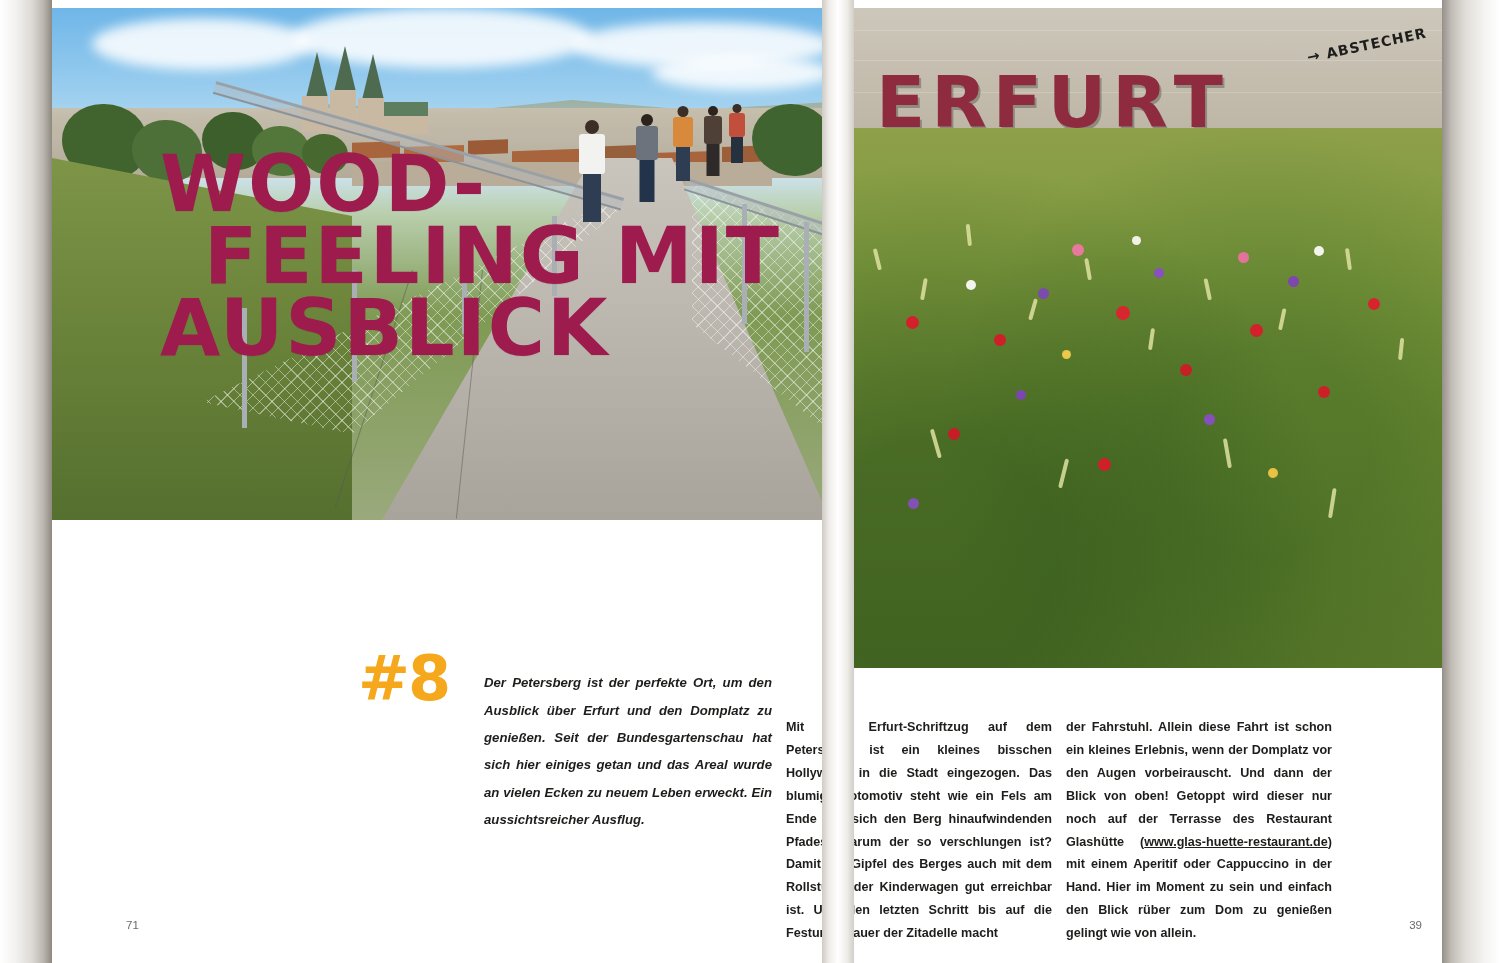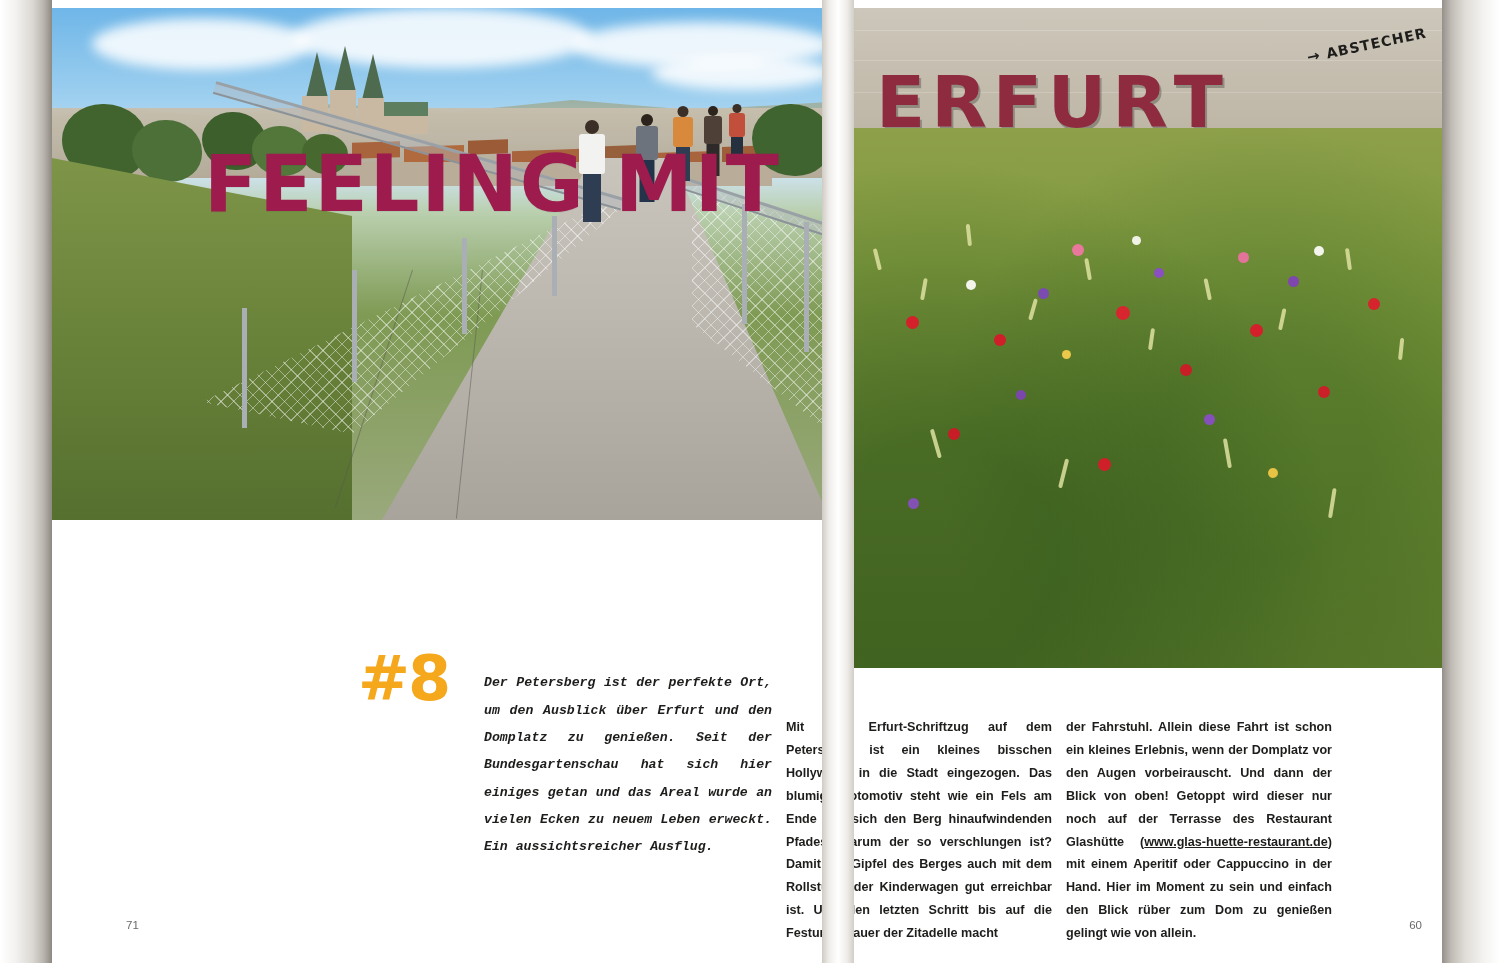--- a/index.html
+++ b/index.html
@@ -140,21 +140,20 @@
 
   .num{
     position:absolute;left:306px;top:642px;
     font-family:"DejaVu Sans", sans-serif;
     font-weight:bold;font-size:62px;color:#f5a81c;letter-spacing:-2px;
   }
   .intro{
     position:absolute;left:432px;top:656px;width:288px;
     font-size:13.2px;line-height:2.07;font-style:italic;font-weight:bold;color:#1d1d1b;
     text-align:justify;
-    font-family:Liberation Mono, monospace;
   }
 
   
   .photo-right{
     position:absolute;left:848px;top:8px;width:594px;height:660px;overflow:hidden;
     background:linear-gradient(to bottom,#cfcabe 0%,#b7ae9c 14%,#8f9a52 34%,#6e8a3c 62%,#5d7a30 100%);
   }
   .wall{
     position:absolute;left:0;top:0;width:594px;height:130px;
     background:linear-gradient(to bottom,#cdc7bb,#bdb5a4);
@@ -295,21 +294,23 @@
         <span class="legs" style="top:38px;width:13px;height:32px;background:#2d2a29;"></span>
       </div>
       <div class="person" style="left:672px;top:96px;width:26px;height:66px;">
         <span class="head" style="top:0;width:9px;height:9px;background:#3a2e26;"></span>
         <span class="body" style="top:9px;width:16px;height:24px;background:#c24f3c;"></span>
         <span class="legs" style="top:33px;width:12px;height:26px;background:#26313f;"></span>
       </div>
     </div>
 
     <h1 class="headline">
+      <span class="hl-line hl2">WOOD-</span>
       <span class="hl-line hl3">FEELING MIT</span>
+      <span class="hl-line hl4">AUSBLICK</span>
     </h1>
 
 
     <div class="num">#8</div>
     <p class="intro">Der Petersberg ist der perfekte Ort, um den Ausblick über Erfurt und den Domplatz zu genießen. Seit der Bundesgartenschau hat sich hier einiges getan und das Areal wurde an vielen Ecken zu neuem Leben erweckt. Ein aussichtsreicher Ausflug.</p>
 
     <div class="folio folio-left">71</div>
   </div>
 
   <div class="gutter"></div>
@@ -378,16 +379,16 @@
         <span class="arrow-gl">→</span>
         <span>ABSTECHER</span>
       </div>
     </div>
 
     <div class="col col-a" style="left:-54px;">Mit dem Erfurt-Schriftzug auf dem Petersberg ist ein kleines bisschen Hollywood in die Stadt eingezogen. Das blumige Fotomotiv steht wie ein Fels am Ende des sich den Berg hinaufwindenden Pfades. Warum der so verschlungen ist? Damit der Gipfel des Berges auch mit dem Rollstuhl oder Kinderwagen gut erreichbar ist. Und den letzten Schritt bis auf die Festungsmauer der Zitadelle macht</div>
     <div class="col col-b" style="left:226px;">
       <span>der Fahrstuhl. Allein diese Fahrt ist schon ein kleines Erlebnis, wenn der Domplatz vor den Augen vorbeirauscht. Und dann der Blick von oben! Getoppt wird dieser nur noch auf der Terrasse des Restaurant Glashütte (</span><a href="#">www.glas-huette-restaurant.de</a><span>) mit einem Aperitif oder Cappuccino in der Hand. Hier im Moment zu sein und einfach den Blick rüber zum Dom zu genießen gelingt wie von allein.</span>
     </div>
 
-    <div class="folio folio-right" style="right:20px;">60</div>
+    <div class="folio folio-right" style="right:20px;">39</div>
   </div>
 
 </div>
 
 </body></html>

